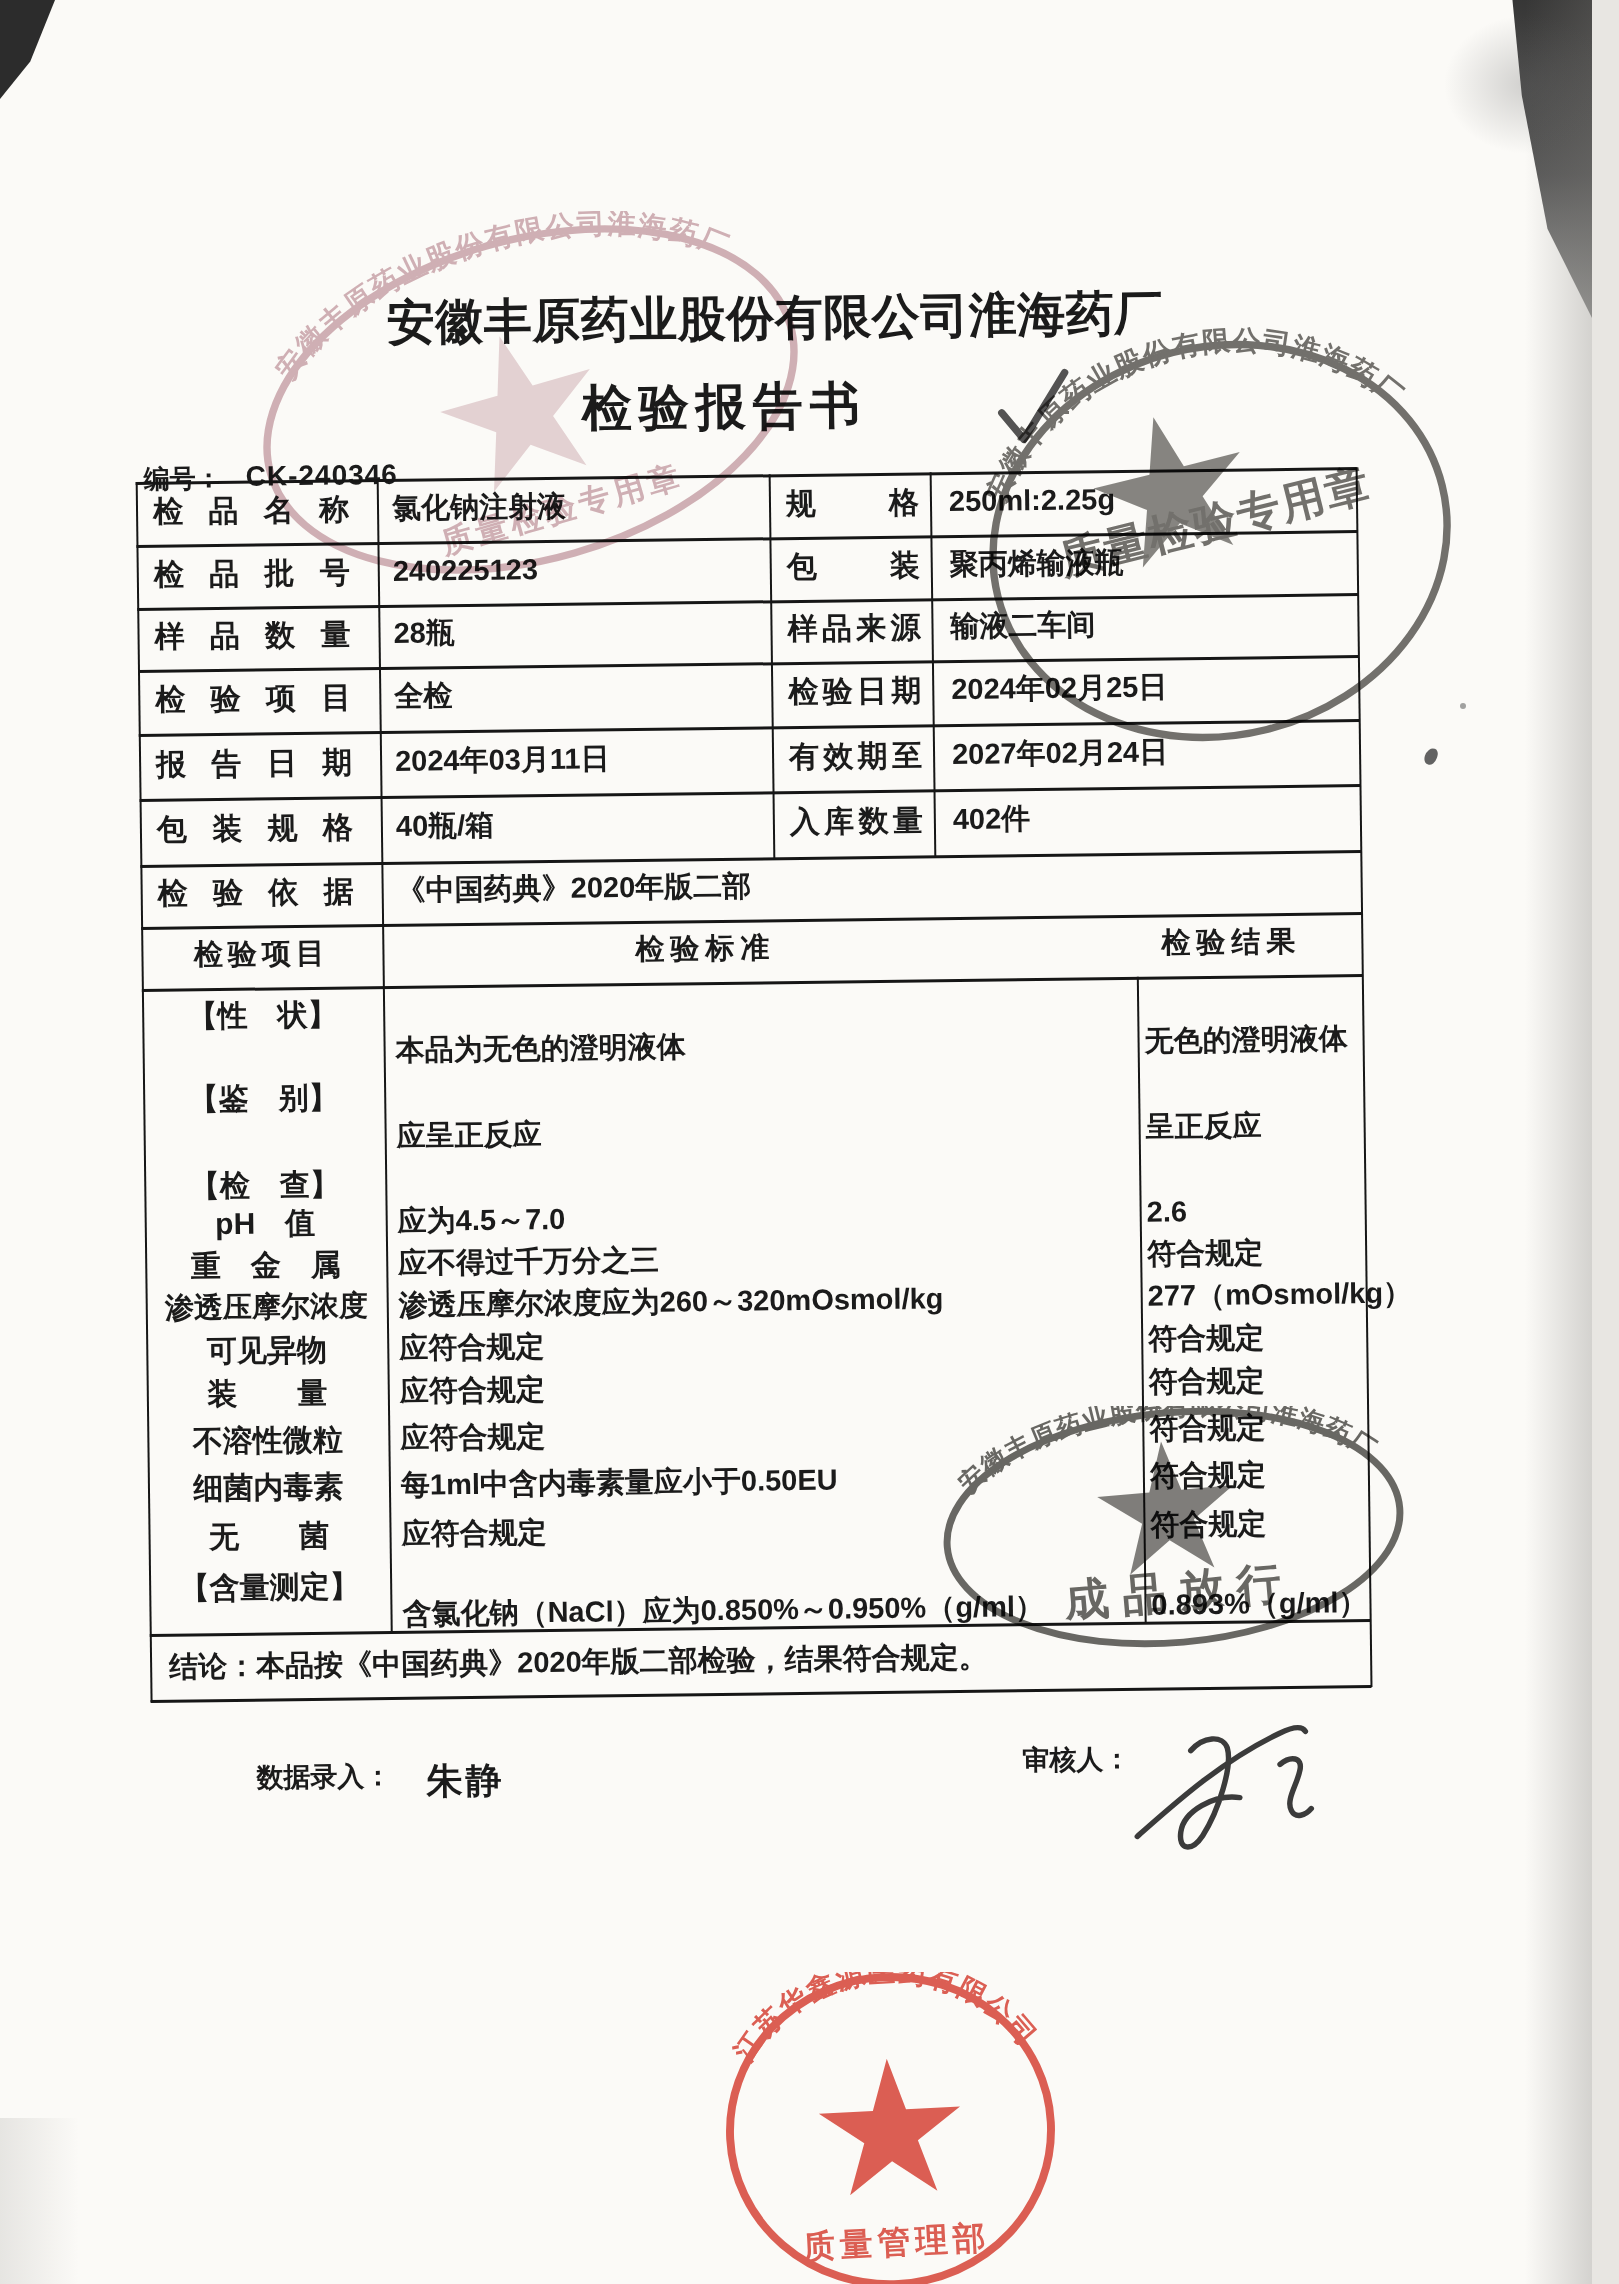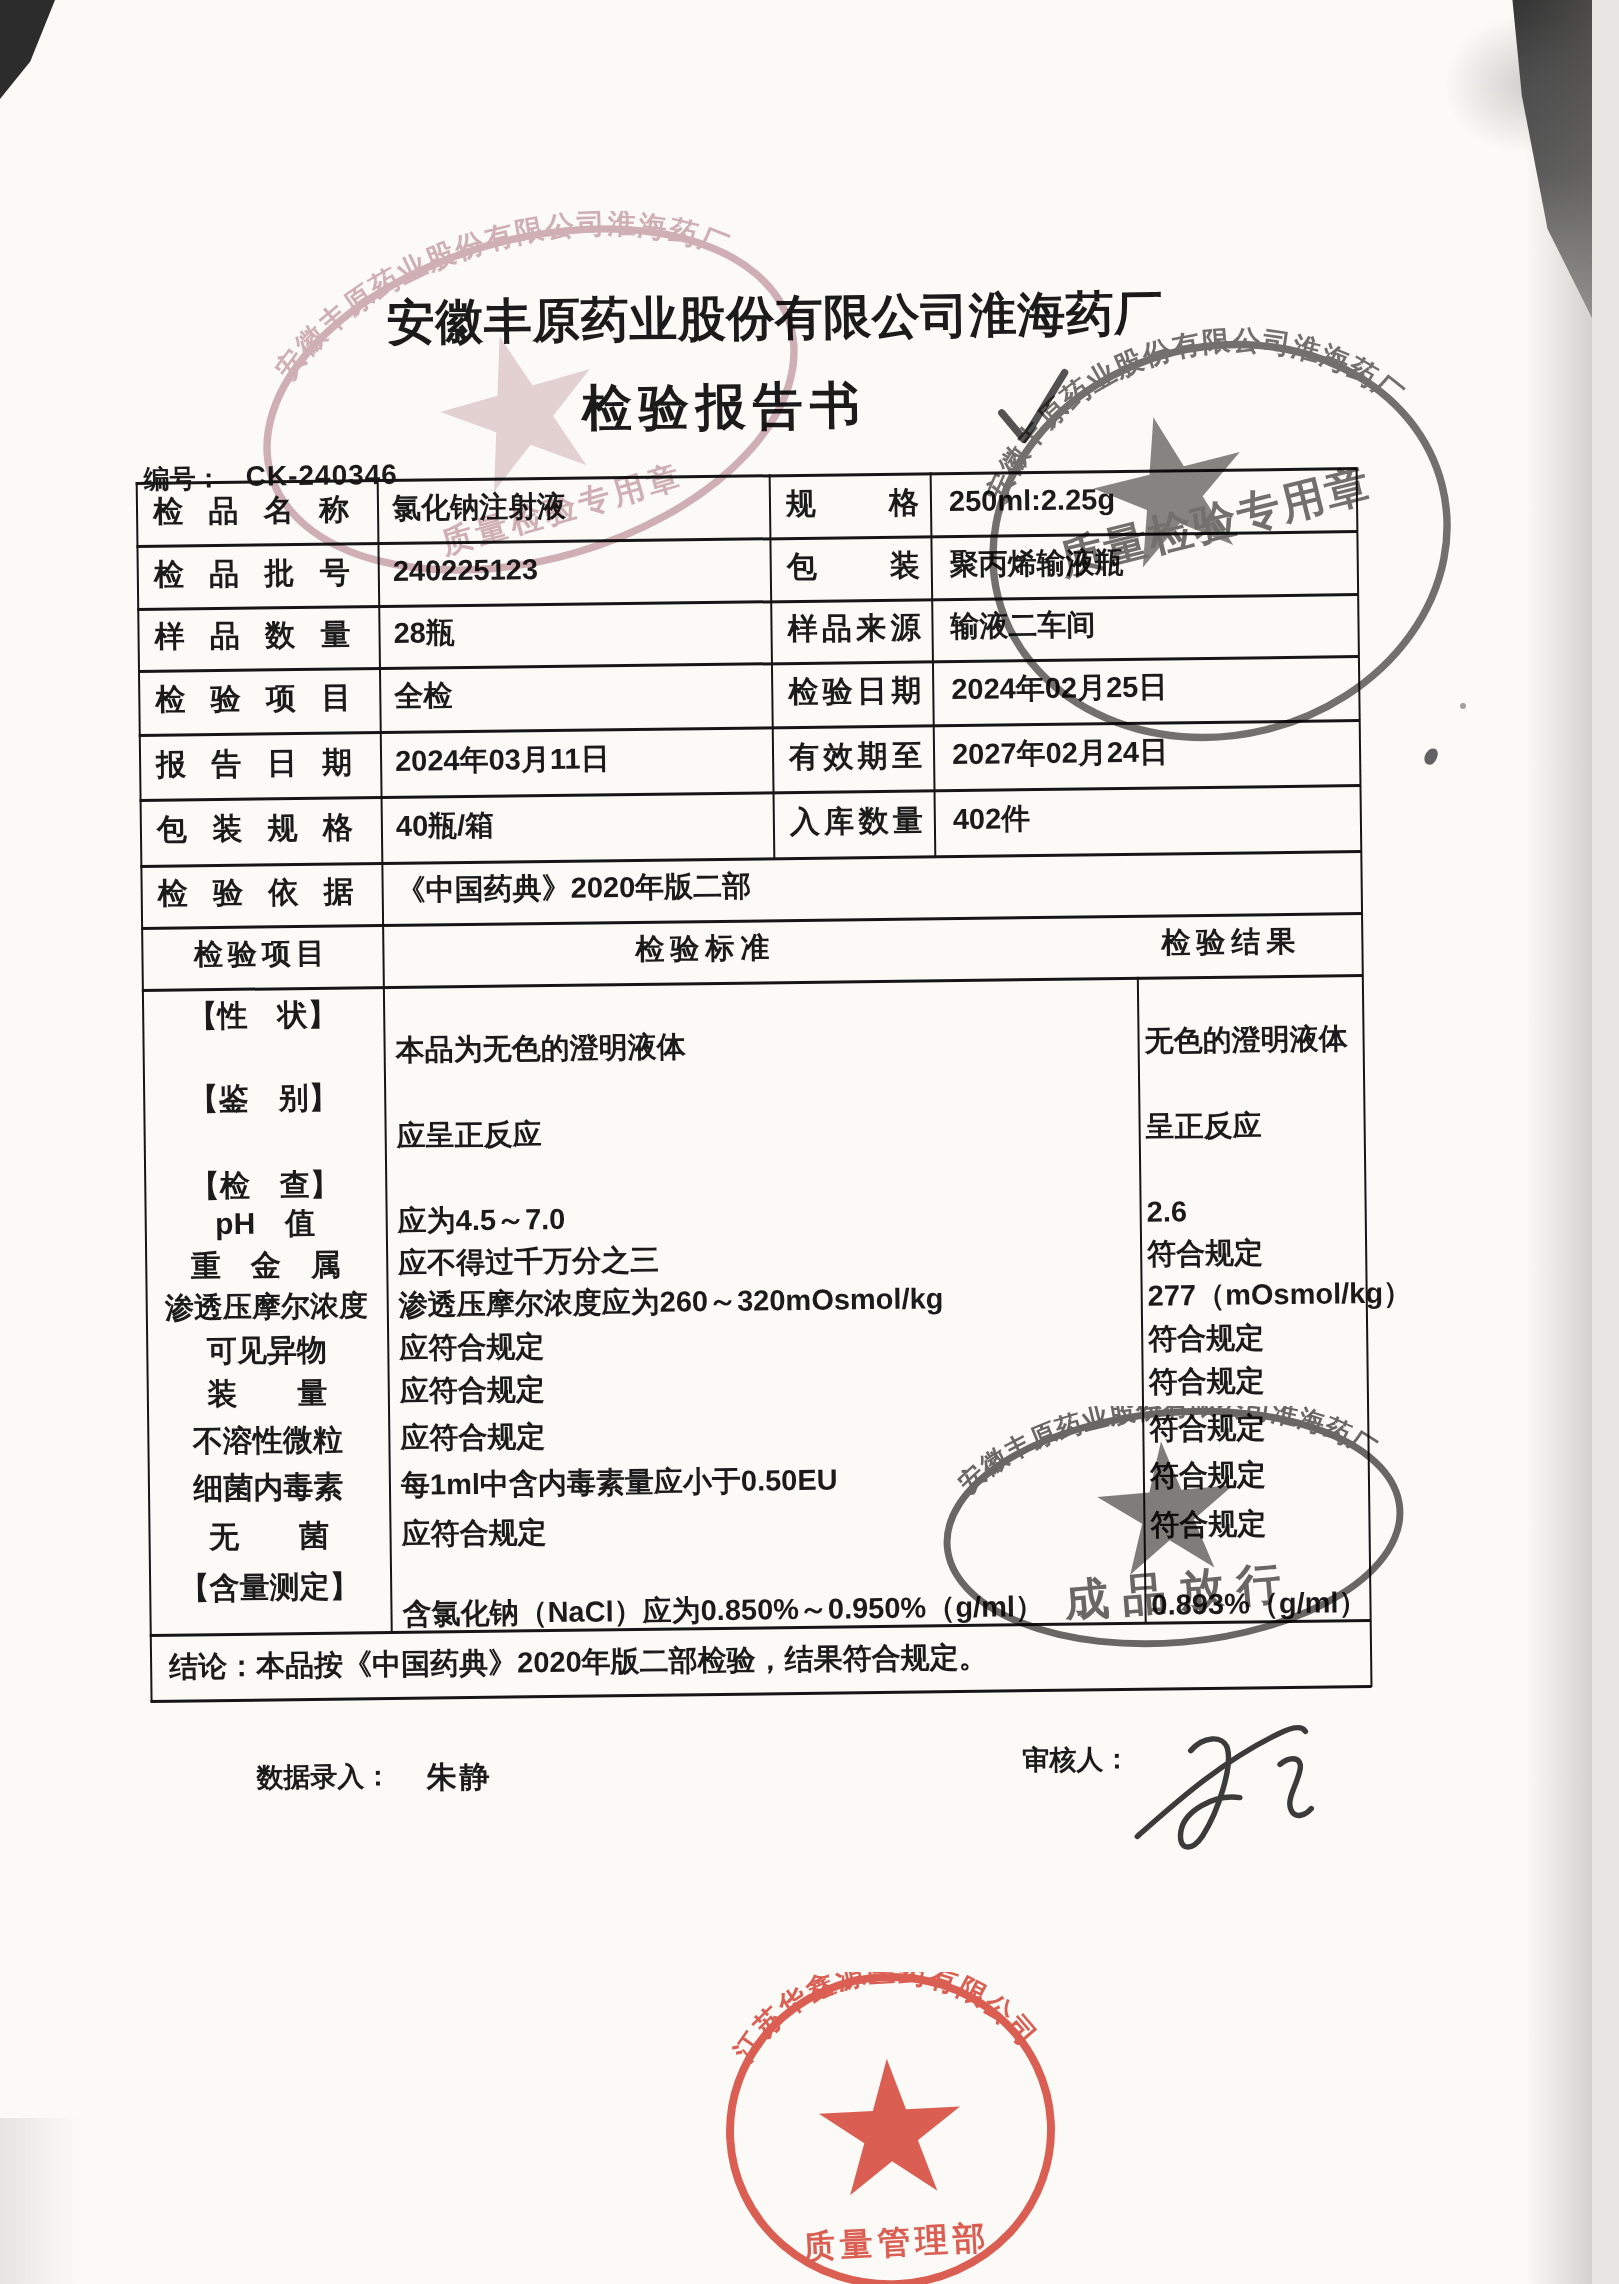--- a/index.html
+++ b/index.html
@@ -136,21 +136,21 @@
     <div class="t" style="left:1143px;top:1327px;font-size:29px;">符合规定</div>
     <div class="t" style="left:1143px;top:1370px;font-size:29px;">符合规定</div>
     <div class="t" style="left:1143px;top:1417px;font-size:29px;">符合规定</div>
     <div class="t" style="left:1143px;top:1464px;font-size:29px;">符合规定</div>
     <div class="t" style="left:1143px;top:1513px;font-size:29px;">符合规定</div>
     <div class="t" style="left:1143px;top:1593px;font-size:29px;">0.893%（g/ml）</div>
 
     <div class="t" style="left:160px;top:1643px;font-size:29px;">结论：本品按《中国药典》2020年版二部检验，结果符合规定。</div>
 
     <div class="t" style="left:246px;top:1756px;font-size:27px;">数据录入：</div>
-    <div class="t" style="left:416px;top:1756px;font-size:30px;letter-spacing:3px;">朱静</div>
+    <div class="t" style="left:416px;top:1756px;font-size:36px;letter-spacing:3px;">朱静</div>
     <div class="t" style="left:1012px;top:1748px;font-size:27px;">审核人：</div>
 
     <svg class="artifact" style="left:1106px;top:1692px;" width="248" height="208" viewBox="0 0 500 420">
       <g fill="none" stroke="#262626" stroke-width="11" stroke-linecap="round" stroke-linejoin="round" opacity=".9">
         <path d="M 40 300 C 110 240 210 150 330 95 C 358 82 375 80 382 92"></path>
         <path d="M 150 128 C 175 100 215 96 224 124 C 234 160 205 250 172 300 C 150 332 122 330 128 292 C 134 250 196 216 248 224"></path>
         <path d="M 330 158 C 352 140 376 144 370 170 C 364 200 340 230 352 252 C 360 268 380 262 392 248"></path>
       </g>
     </svg>
 

